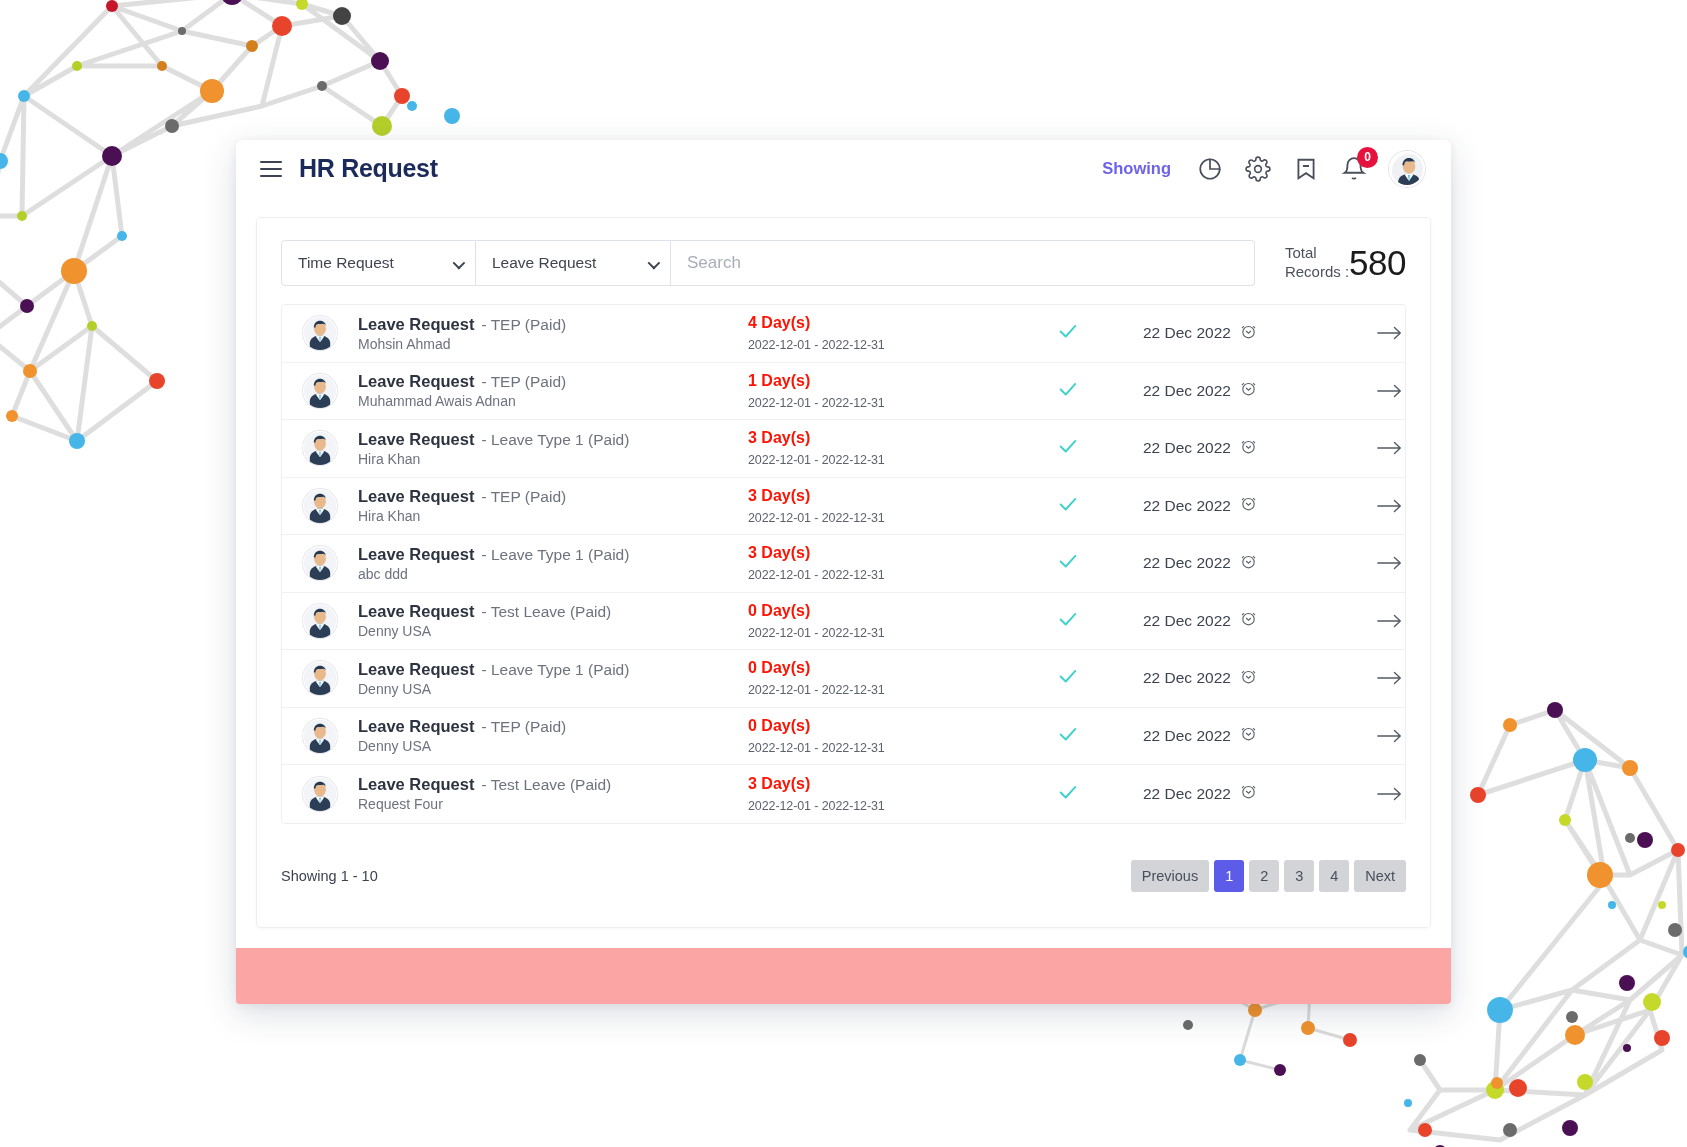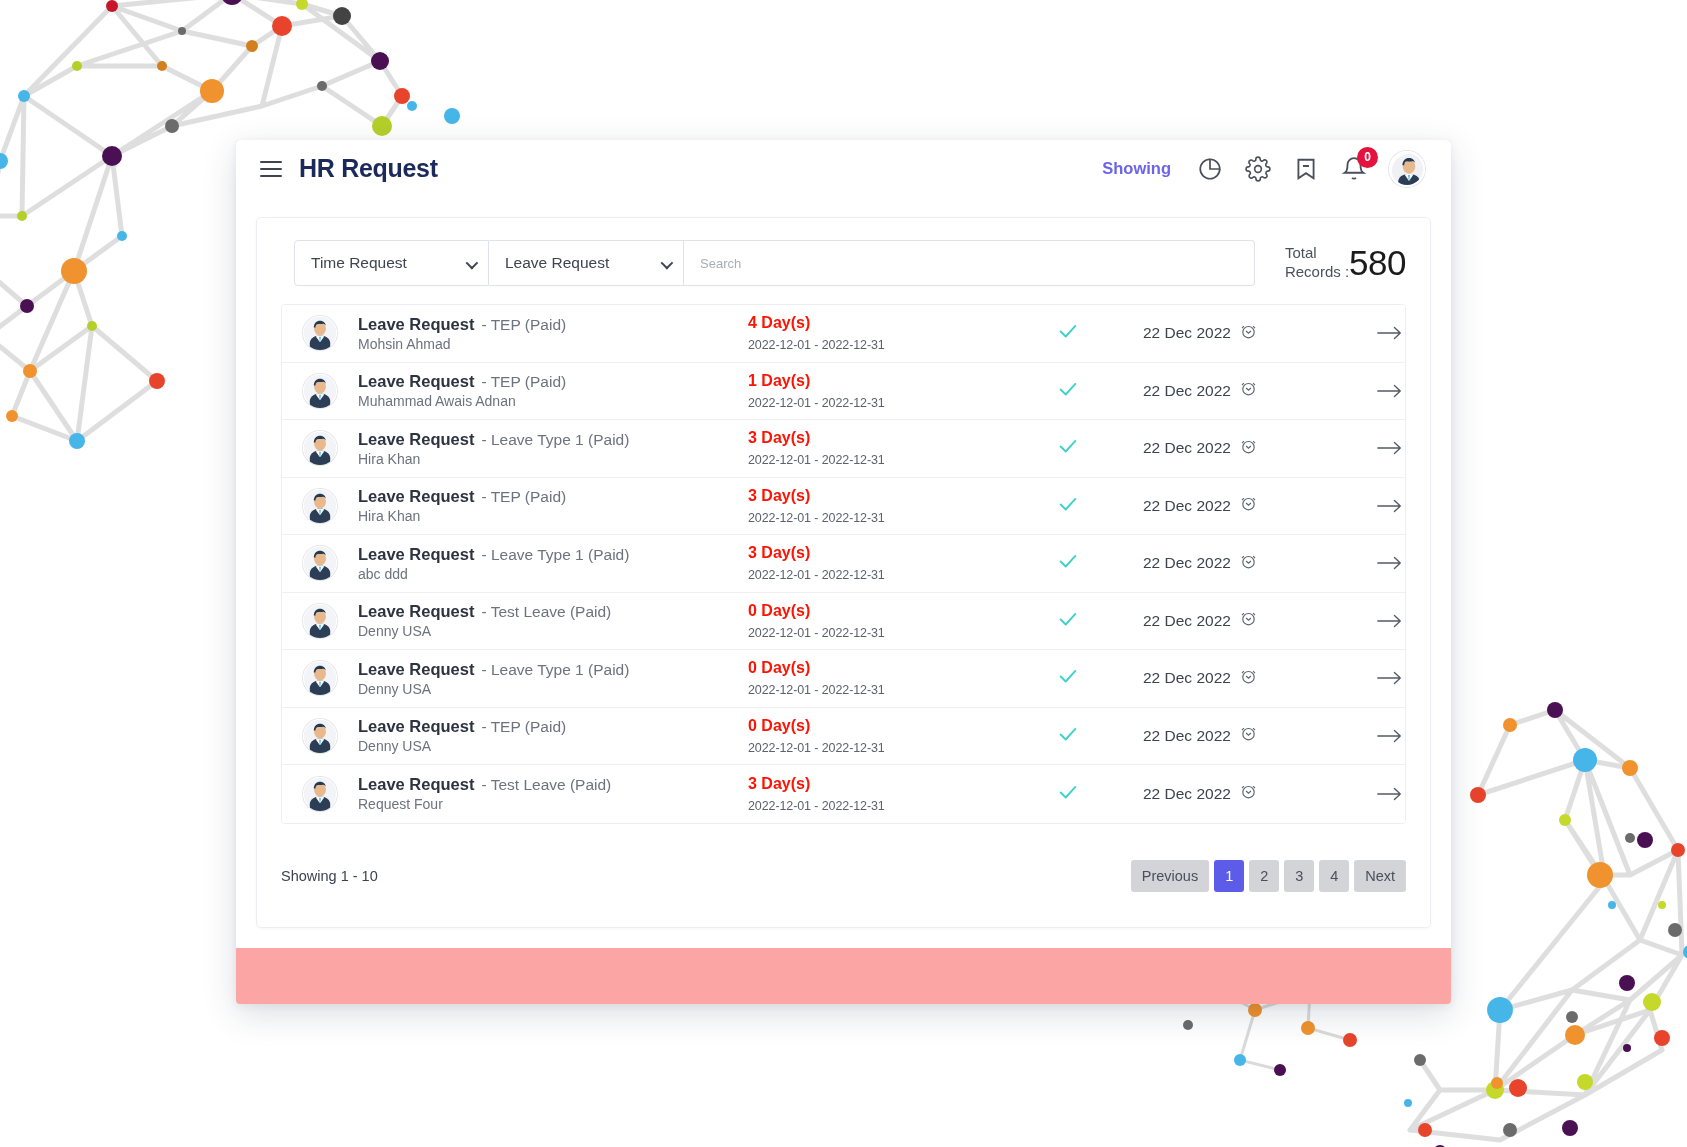--- a/index.html
+++ b/index.html
@@ -94,21 +94,21 @@
   #card {
     border: 1px solid #eceef3;
     border-radius: 5px;
     height: 100%;
     padding: 22px 24px;
     box-shadow: 0 1px 3px rgba(30,40,70,0.04);
     display: flex; flex-direction: column;
   }
 
   
-  #filters { display: flex; align-items: stretch; margin-bottom: 18px; margin-left: 13px; }
+  #filters { display: flex; align-items: stretch; margin-bottom: 18px; }
   .select-box {
     position: relative;
     height: 46px;
     border: 1px solid #dfe2ea;
     background: #fff;
     display: flex; align-items: center;
     padding: 0 34px 0 16px;
     font-size: 15.5px; color: #3f4450;
     cursor: pointer; white-space: nowrap;
   }
@@ -116,21 +116,21 @@
   #sel-leave { width: 195px; border-left: none; }
   .chev {
     position: absolute; right: 13px; top: 50%; margin-top: -3px;
     width: 9px; height: 9px;
     border-right: 2px solid #3f4450; border-bottom: 2px solid #3f4450;
     transform: rotate(45deg) translateY(-2px);
   }
   #search-input {
     flex: 1; height: 46px;
     border: 1px solid #dfe2ea; border-left: none; border-radius: 0 4px 4px 0;
-    padding: 0 16px; font-size: 13px; color: #3f4450;
+    padding: 0 16px; font-size: 17px; color: #3f4450;
     font-family: "Liberation Sans", sans-serif;
     outline: none; background: #fff;
   }
   #search-input::placeholder { color: #a9adb8; }
   #total-records {
     display: flex; align-items: center; 
     margin-left: 26px; padding-left: 4px;
   }
   #tr-label { font-size: 15px; color: #4b505c; line-height: 1.25; }
   #tr-value { font-size: 35px; color: #1b1b1b; font-weight: 500; letter-spacing: -0.5px; }

